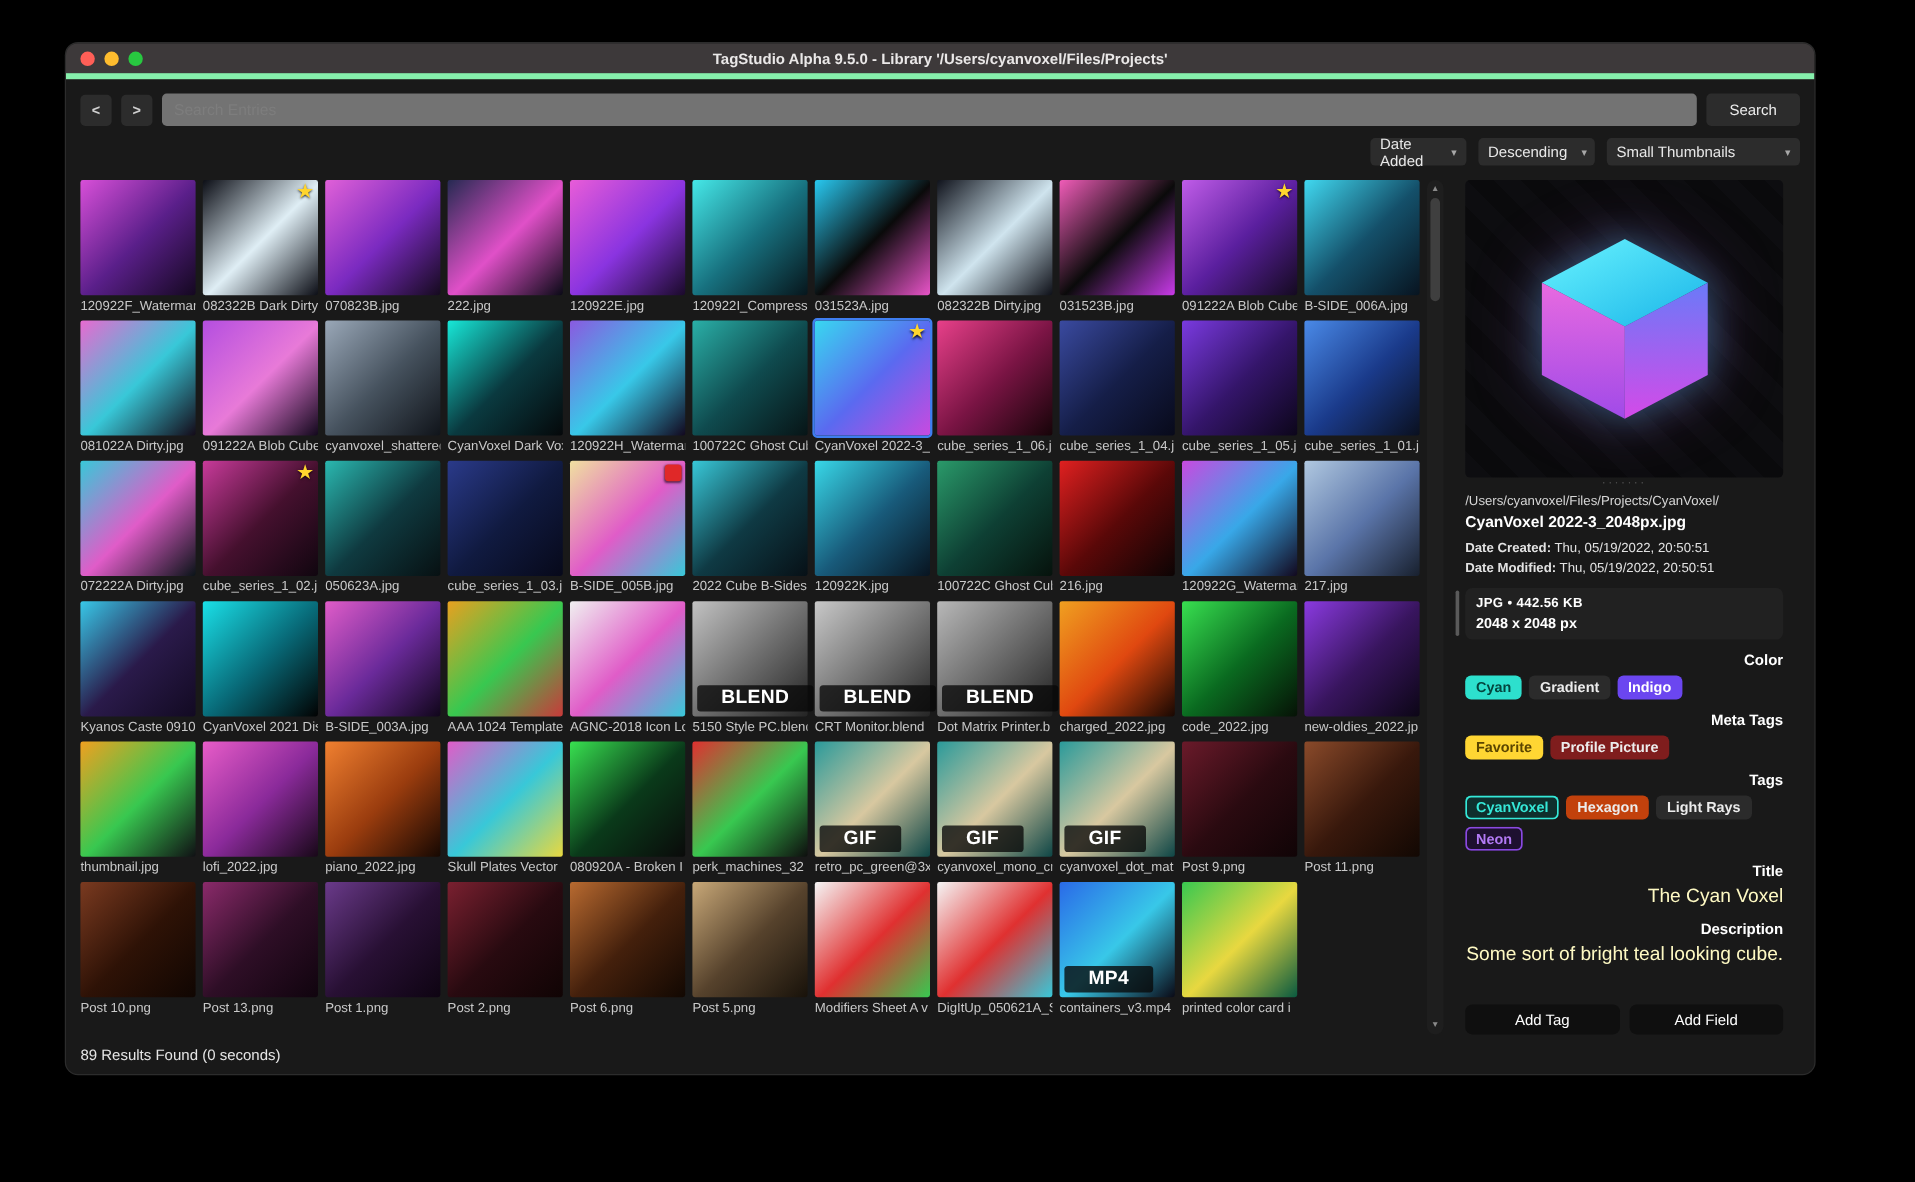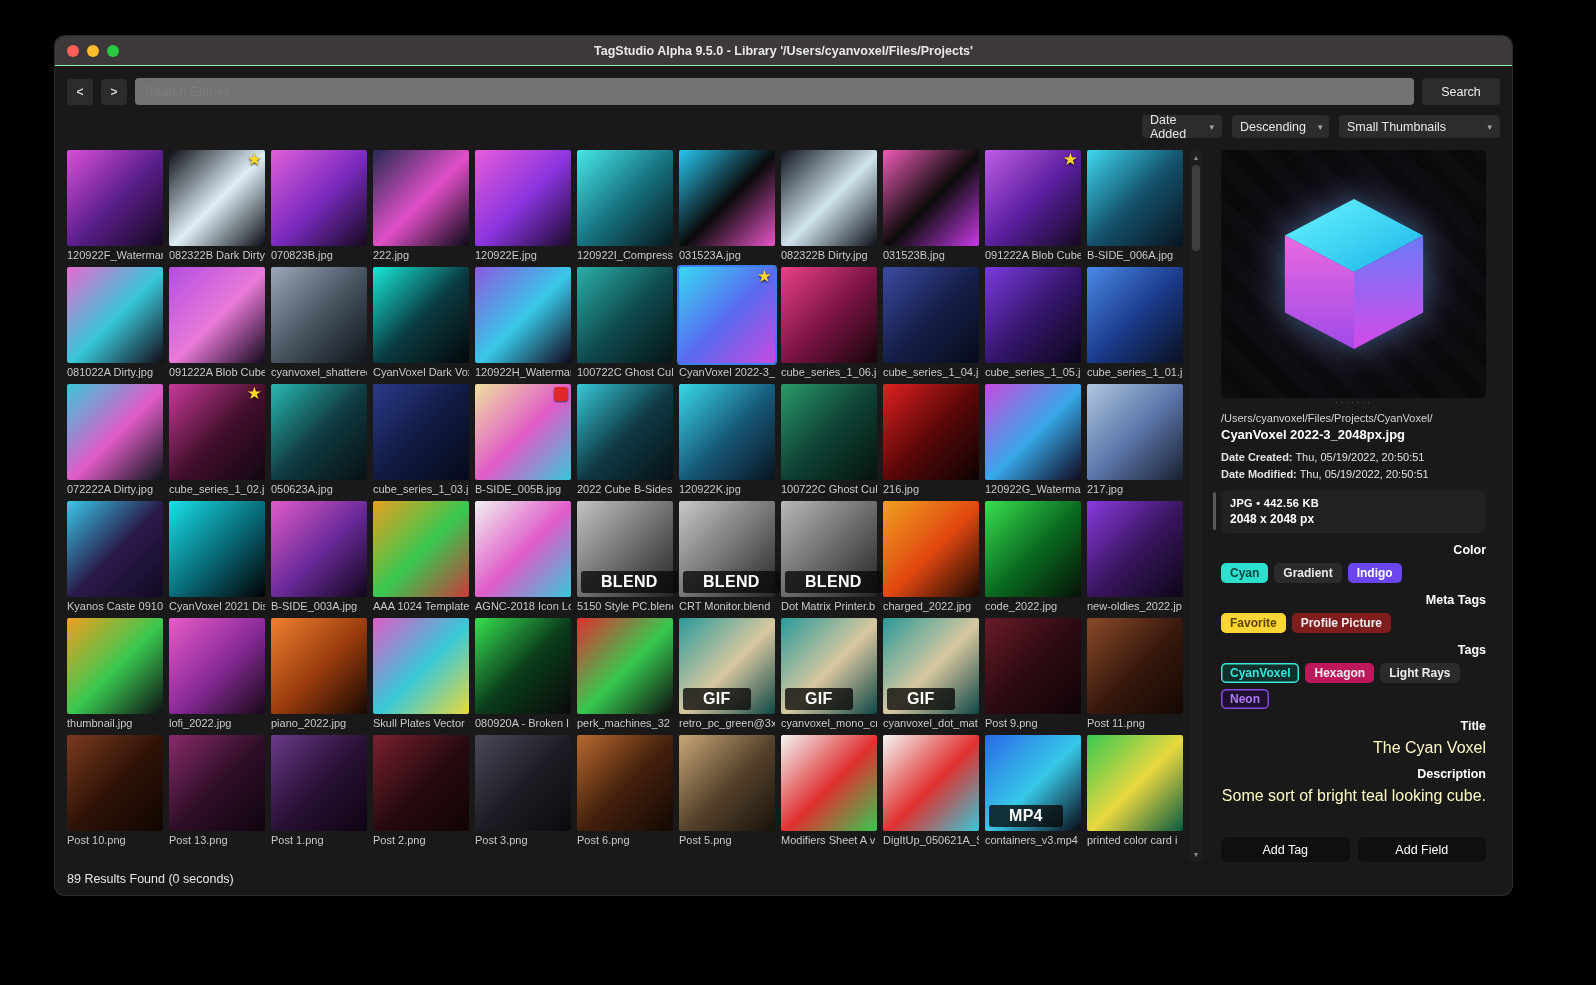--- a/index.html
+++ b/index.html
@@ -3,21 +3,21 @@
 <meta charset="utf-8">
 <style>
   * { margin:0; padding:0; box-sizing:border-box; }
   html,body { width:1596px; height:985px; background:#000; font-family:"Liberation Sans",sans-serif; overflow:hidden; }
   body { position:relative; }
 
   .window { position:absolute; left:55px; top:36px; width:1457px; height:859px;
     background:#191919; border-radius:10px; overflow:hidden; box-shadow:0 0 0 1px #2c2c2c, 0 20px 60px rgba(0,0,0,.8); }
 
   
-  .titlebar { height:30px; background:#3d393a; border-bottom:1px solid #86efac;
+  .titlebar { height:30px; background:#3d393a; border-bottom:5px solid #86efac;
     display:flex; align-items:center; justify-content:center; position:relative; }
   .traffic { position:absolute; left:12px; top:0; height:100%; display:flex; align-items:center; gap:8px; }
   .tl { width:12px; height:12px; border-radius:50%; display:inline-block; }
   .tl.red { background:#ff5f57; } .tl.yellow { background:#febc2e; } .tl.green { background:#28c840; }
   .title { color:#eae8e8; font-size:12.5px; font-weight:bold; }
 
   
   .toolbar { display:flex; align-items:center; gap:8px; padding:12px 12px 0; }
   .navbtn { width:26px; height:26px; background:#2c2c2c; color:#cfcfcf; border:none; border-radius:4px;
     font-size:12px; font-weight:bold; font-family:inherit; }
@@ -373,24 +373,20 @@
           </div>
           <div class="cell">
             <div class="thumb" style="background: linear-gradient(135deg, rgb(106, 58, 138) 0%, rgb(40, 16, 52) 52%, rgb(14, 4, 18) 100%);"></div>
             <div class="cell-label">Post 1.png</div>
           </div>
           <div class="cell">
             <div class="thumb" style="background: linear-gradient(135deg, rgb(122, 32, 48) 0%, rgb(40, 10, 16) 52%, rgb(16, 4, 4) 100%);"></div>
             <div class="cell-label">Post 2.png</div>
           </div>
           <div class="cell">
-            <div class="thumb" style="background: linear-gradient(135deg, rgb(74, 74, 90) 0%, rgb(28, 28, 36) 52%, rgb(10, 10, 14) 100%);"></div>
-            <div class="cell-label">Post 3.png</div>
-          </div>
-          <div class="cell">
             <div class="thumb" style="background: linear-gradient(135deg, rgb(184, 106, 48) 0%, rgb(68, 32, 12) 52%, rgb(18, 8, 2) 100%);"></div>
             <div class="cell-label">Post 6.png</div>
           </div>
           <div class="cell">
             <div class="thumb" style="background: linear-gradient(135deg, rgb(200, 168, 120) 0%, rgb(86, 66, 44) 52%, rgb(24, 18, 10) 100%);"></div>
             <div class="cell-label">Post 5.png</div>
           </div>
           <div class="cell">
             <div class="thumb" style="background: linear-gradient(135deg, rgb(245, 245, 245) 0%, rgb(224, 48, 48) 52%, rgb(56, 200, 80) 100%);"></div>
             <div class="cell-label">Modifiers Sheet A v</div>
@@ -473,21 +469,21 @@
           <div class="sec-h">Meta Tags</div>
           <div class="pills">
               <span class="pill" style="background: rgb(255, 214, 51); color: rgb(90, 69, 0);">Favorite</span>
               <span class="pill" style="background: #7f1d1d; color: rgb(236, 236, 236);">Profile Picture</span>
             </div>
         </div>
         <div class="section">
           <div class="sec-h">Tags</div>
           <div class="pills">
               <span class="pill" style="background: rgb(15, 47, 45); color: rgb(53, 232, 216); box-shadow: rgb(53, 232, 216) 0px 0px 0px 1.5px inset;">CyanVoxel</span>
-              <span class="pill" style="background: #be185d; color: rgb(236, 236, 236);">Hexagon</span>
+              <span class="pill" style="background: #c2410c; color: rgb(236, 236, 236);">Hexagon</span>
               <span class="pill" style="background: rgb(43, 43, 43); color: rgb(236, 236, 236);">Light Rays</span>
               <span class="pill" style="background: rgb(30, 16, 48); color: rgb(179, 122, 245); box-shadow: rgb(138, 74, 224) 0px 0px 0px 1.5px inset;">Neon</span>
             </div>
         </div>
         <div class="section">
           <div class="sec-h">Title</div>
           <div class="text-val">The Cyan Voxel</div>
         </div>
         <div class="section">
           <div class="sec-h">Description</div>

